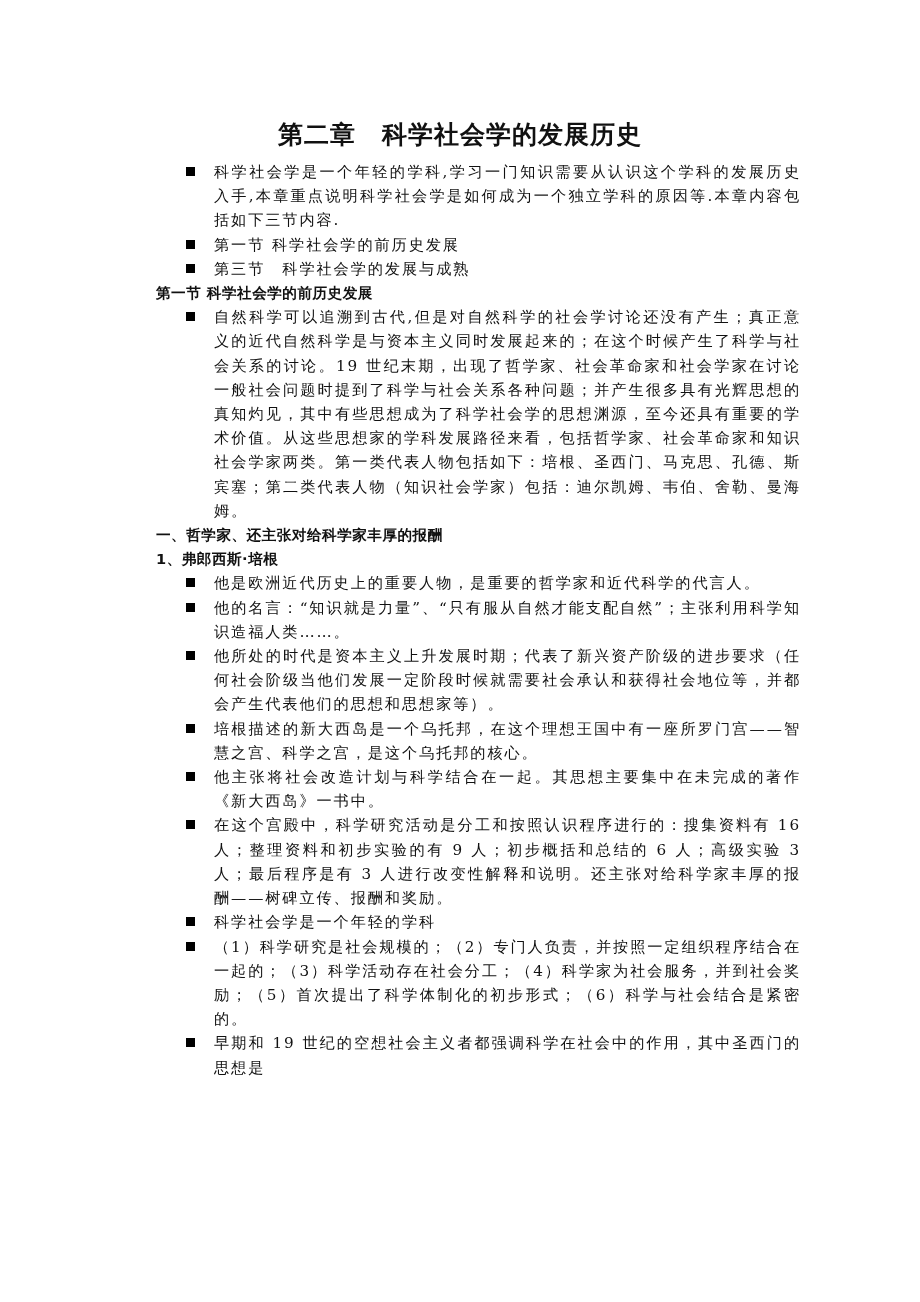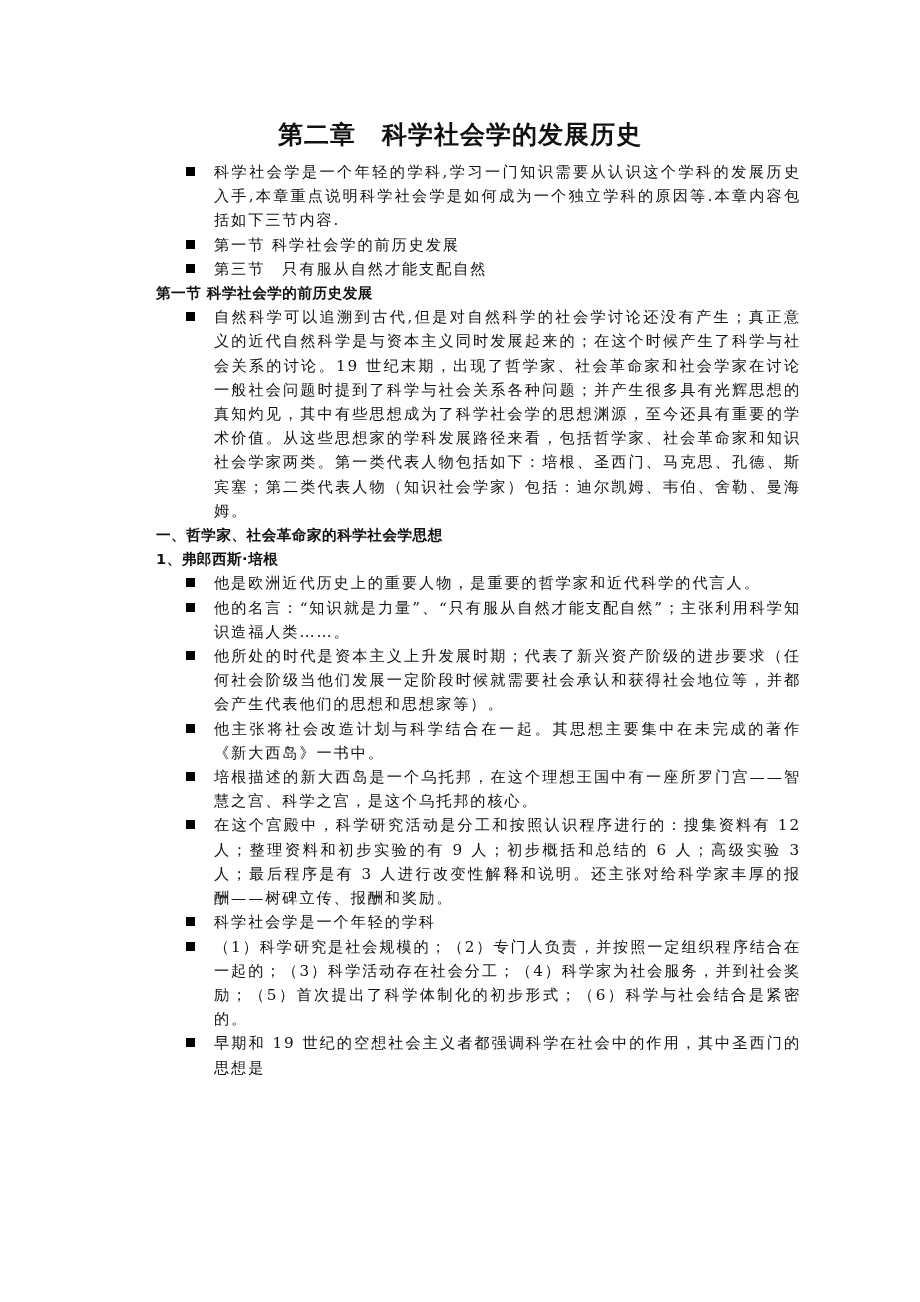--- a/index.html
+++ b/index.html
@@ -18,31 +18,31 @@
 </style>
 </head>
 <body>
 
 <div class="page">
   <div class="title">第二章　科学社会学的发展历史</div>
 
   <div class="content">
     <div class="li"><span class="bullet"></span><span>科学社会学是一个年轻的学科,学习一门知识需要从认识这个学科的发展历史入手,本章重点说明科学社会学是如何成为一个独立学科的原因等.本章内容包括如下三节内容.</span></div>
     <div class="li"><span class="bullet"></span><span>第一节 科学社会学的前历史发展</span></div>
-    <div class="li"><span class="bullet"></span><span>第三节　只有服从自然才能支配自然</span></div>
+    <div class="li"><span class="bullet"></span><span>第三节　科学社会学的发展与成熟</span></div>
 
     <div class="h">第一节 科学社会学的前历史发展</div>
     <div class="li"><span class="bullet"></span><span>自然科学可以追溯到古代,但是对自然科学的社会学讨论还没有产生；真正意义的近代自然科学是与资本主义同时发展起来的；在这个时候产生了科学与社会关系的讨论。19 世纪末期，出现了哲学家、社会革命家和社会学家在讨论一般社会问题时提到了科学与社会关系各种问题；并产生很多具有光辉思想的真知灼见，其中有些思想成为了科学社会学的思想渊源，至今还具有重要的学术价值。从这些思想家的学科发展路径来看，包括哲学家、社会革命家和知识社会学家两类。第一类代表人物包括如下：培根、圣西门、马克思、孔德、斯宾塞；第二类代表人物（知识社会学家）包括：迪尔凯姆、韦伯、舍勒、曼海姆。</span></div>
 
-    <div class="h">一、哲学家、社会革命家的科学社会学思想</div>
+    <div class="h">一、哲学家、还主张对给科学家丰厚的报酬</div>
     <div class="h">1、弗郎西斯·培根</div>
     <div class="li"><span class="bullet"></span><span>他是欧洲近代历史上的重要人物，是重要的哲学家和近代科学的代言人。</span></div>
     <div class="li"><span class="bullet"></span><span>他的名言：“知识就是力量”、“只有服从自然才能支配自然”；主张利用科学知识造福人类……。</span></div>
     <div class="li"><span class="bullet"></span><span>他所处的时代是资本主义上升发展时期；代表了新兴资产阶级的进步要求（任何社会阶级当他们发展一定阶段时候就需要社会承认和获得社会地位等，并都会产生代表他们的思想和思想家等）。</span></div>
+    <div class="li"><span class="bullet"></span><span>培根描述的新大西岛是一个乌托邦，在这个理想王国中有一座所罗门宫——智慧之宫、科学之宫，是这个乌托邦的核心。</span></div>
     <div class="li"><span class="bullet"></span><span>他主张将社会改造计划与科学结合在一起。其思想主要集中在未完成的著作《新大西岛》一书中。</span></div>
-    <div class="li"><span class="bullet"></span><span>培根描述的新大西岛是一个乌托邦，在这个理想王国中有一座所罗门宫——智慧之宫、科学之宫，是这个乌托邦的核心。</span></div>
-    <div class="li"><span class="bullet"></span><span>在这个宫殿中，科学研究活动是分工和按照认识程序进行的：搜集资料有 12 人；整理资料和初步实验的有 9 人；初步概括和总结的 6 人；高级实验 3 人；最后程序是有 3 人进行改变性解释和说明。还主张对给科学家丰厚的报酬——树碑立传、报酬和奖励。</span></div>
+    <div class="li"><span class="bullet"></span><span>在这个宫殿中，科学研究活动是分工和按照认识程序进行的：搜集资料有 16 人；整理资料和初步实验的有 9 人；初步概括和总结的 6 人；高级实验 3 人；最后程序是有 3 人进行改变性解释和说明。还主张对给科学家丰厚的报酬——树碑立传、报酬和奖励。</span></div>
     <div class="li"><span class="bullet"></span><span>科学社会学是一个年轻的学科</span></div>
     <div class="li"><span class="bullet"></span><span>（1）科学研究是社会规模的；（2）专门人负责，并按照一定组织程序结合在一起的；（3）科学活动存在社会分工；（4）科学家为社会服务，并到社会奖励；（5）首次提出了科学体制化的初步形式；（6）科学与社会结合是紧密的。</span></div>
 
     <div class="li"><span class="bullet"></span><span>早期和 19 世纪的空想社会主义者都强调科学在社会中的作用，其中圣西门的思想是</span></div>
   </div>
 </div>
 
 </body></html>

